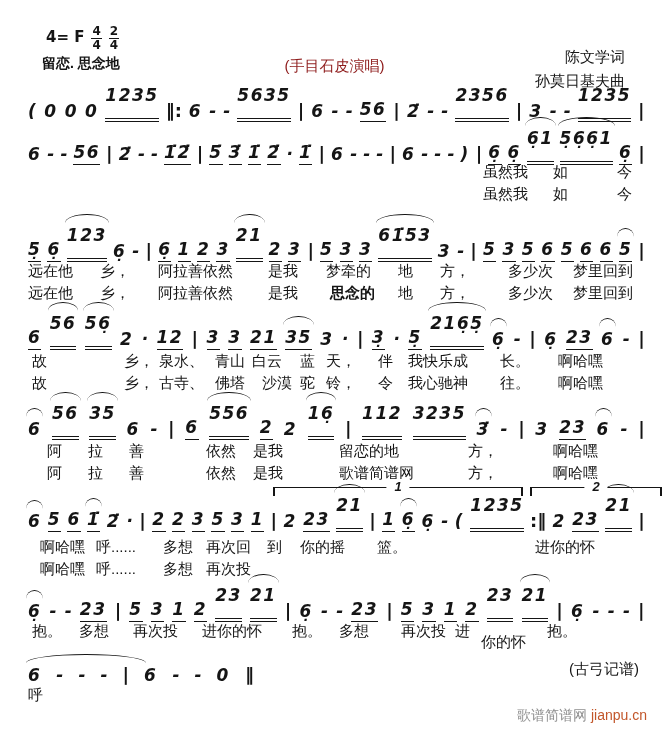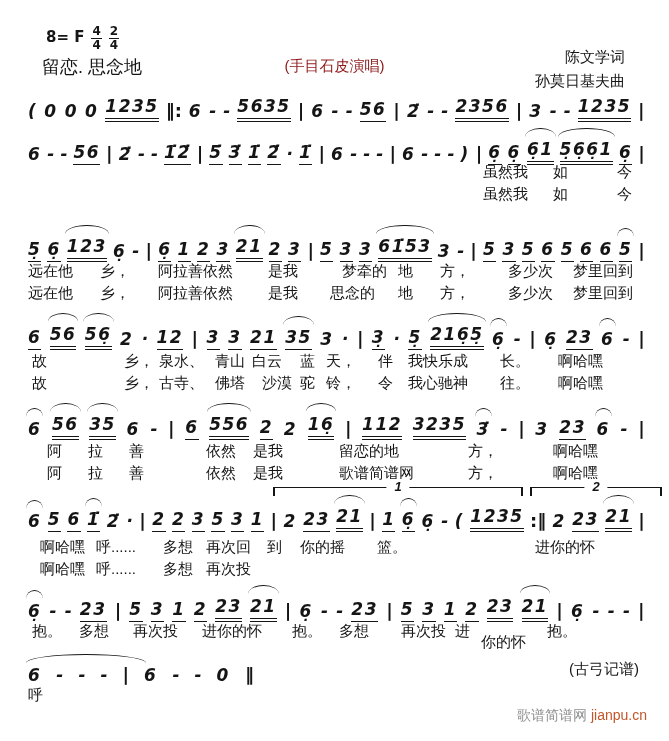--- a/index.html
+++ b/index.html
@@ -6,36 +6,36 @@
   .page { position:relative; width:669px; height:741px; background:#fff; overflow:hidden;
           font-family:"Liberation Sans", sans-serif; color:#151515; }
 
   
   .keysig { position:absolute; left:46px; top:25px; font-family:"DejaVu Sans",sans-serif;
             font-weight:bold; font-size:15px; }
   .frac { display:inline-block; vertical-align:-7px; text-align:center; font-size:12px;
           line-height:1.1; margin-left:7px; font-weight:bold; }
   .frac .n { display:block; border-bottom:1.2px solid #151515; padding:0 1px; }
   .frac .d { display:block; }
-  .tempo { position:absolute; left:42px; top:55px; font-size:18px; }
+  .tempo { position:absolute; left:42px; top:55px; font-size:14px;font-weight:bold; }
   .title { position:absolute; left:0; right:0; top:14px; text-align:center;
            font-size:31px; font-weight:bold; color:#8e1b1b; letter-spacing:4px; }
   .subtitle { position:absolute; left:0; right:0; top:57px; text-align:center;
               font-size:15px; color:#8e1b1b; }
   .credits { position:absolute; right:44px; top:26px; font-size:15px; text-align:right; line-height:24px;margin-top:19px; }
 
   
   .notation { position:absolute; left:28px; right:24px; height:30px; display:flex;
               justify-content:space-between; align-items:flex-end;
               font-family:"DejaVu Sans",sans-serif; font-style:italic; font-weight:bold;
               font-size:17px; color:#151515; }
   .notation.nospread { justify-content:flex-start; gap:15px; }
   .tok { position:relative; line-height:22px; letter-spacing:1.5px; }
   .u1 { border-bottom:1.6px solid #151515; padding-bottom:1px; }
-  .u2 { border-bottom:4px double #151515; padding-bottom:1px;text-align:center; }
+  .u2 { border-bottom:4px double #151515; padding-bottom:12px;text-align:center; }
   .k-b { font-style:normal; letter-spacing:0; font-size:18px; }
   .k-d { letter-spacing:0; }
   .k-dot { letter-spacing:0; }
   .tie::before { content:""; position:absolute; left:-2px; right:-2px; top:-10px; height:8px;
                  border-top:1.6px solid #151515;
                  border-radius:50% 50% 0 0 / 100% 100% 0 0; }
   .tiew::before { right:-105px; }
 
   
   .lyr-row { position:absolute; left:0; width:669px; height:20px; font-size:15px; }
@@ -55,21 +55,21 @@
   .footnote { position:absolute; right:30px; top:660px; font-size:15px; }
   .watermark { position:absolute; right:22px; top:707px; font-size:14px; color:#8f8f8f; }
   .wm-link { color:#c2562a; }
 </style>
 </head>
 <body>
 
 <div class="page">
 
   <div class="keysig">
-    <span>8= F</span><span class="frac"><span class="n">4</span><span class="d">4</span></span><span class="frac"><span class="n">2</span><span class="d">4</span></span>
+    <span>4= F</span><span class="frac"><span class="n">4</span><span class="d">4</span></span><span class="frac"><span class="n">2</span><span class="d">4</span></span>
   </div>
   <div class="tempo">留恋. 思念地</div>
   <div class="subtitle">(手目石皮演唱)</div>
   <div class="credits">
     <div>陈文学词</div>
     <div>孙莫日基夫曲</div>
   </div>
 
   <div id="systems">
       <div class="notation" style="top: 92px;">
@@ -176,32 +176,32 @@
         <span class="tok u1">6</span>
         <span class="tok u1">6</span>
         <span class="tok u1 tie">5</span>
         <span class="tok k-b">|</span>
       </div>
       <div class="lyr-row" style="top: 262px;">
         <span style="left: 28px;">远在他</span>
         <span style="left: 100px;">乡，</span>
         <span style="left: 158px;">阿拉善依然</span>
         <span style="left: 268px;">是我</span>
-        <span style="left: 342px;">梦牵的</span>
+        <span style="left: 326px;">梦牵的</span>
         <span style="left: 398px;">地</span>
         <span style="left: 440px;">方，</span>
         <span style="left: 508px;">多少次</span>
         <span style="left: 573px;">梦里回到</span>
       </div>
       <div class="lyr-row" style="top: 284px;">
         <span style="left: 28px;">远在他</span>
         <span style="left: 100px;">乡，</span>
         <span style="left: 158px;">阿拉善依然</span>
         <span style="left: 268px;">是我</span>
-        <span style="left: 330px;">思念的</span>
+        <span style="left: 330px; font-weight: bold;">思念的</span>
         <span style="left: 398px;">地</span>
         <span style="left: 440px;">方，</span>
         <span style="left: 508px;">多少次</span>
         <span style="left: 573px;">梦里回到</span>
       </div>
       <div class="notation" style="top: 320px;">
         <span class="tok u1">6</span>
         <span class="tok u2 tie">56</span>
         <span class="tok u2 tie">56̣</span>
         <span class="tok">2</span>

